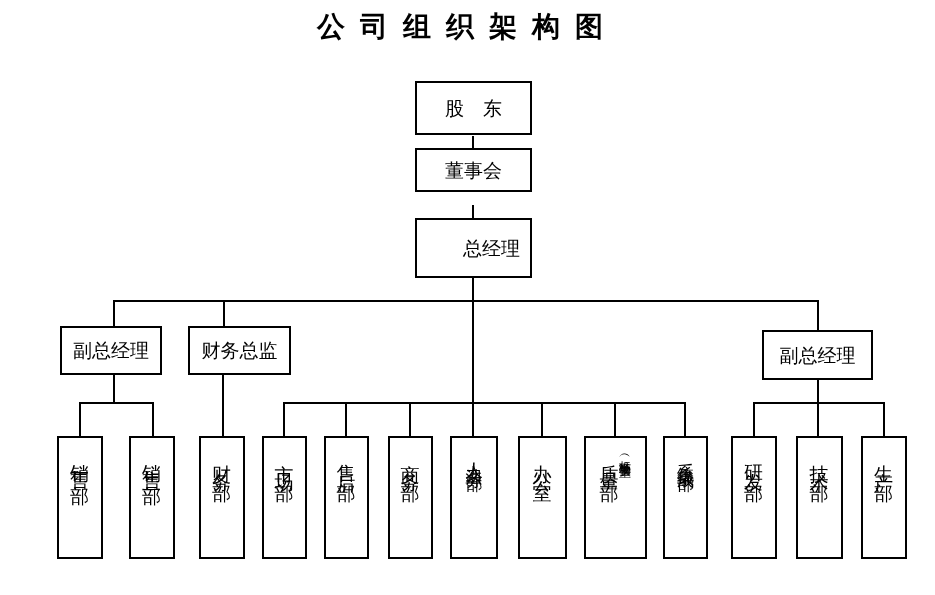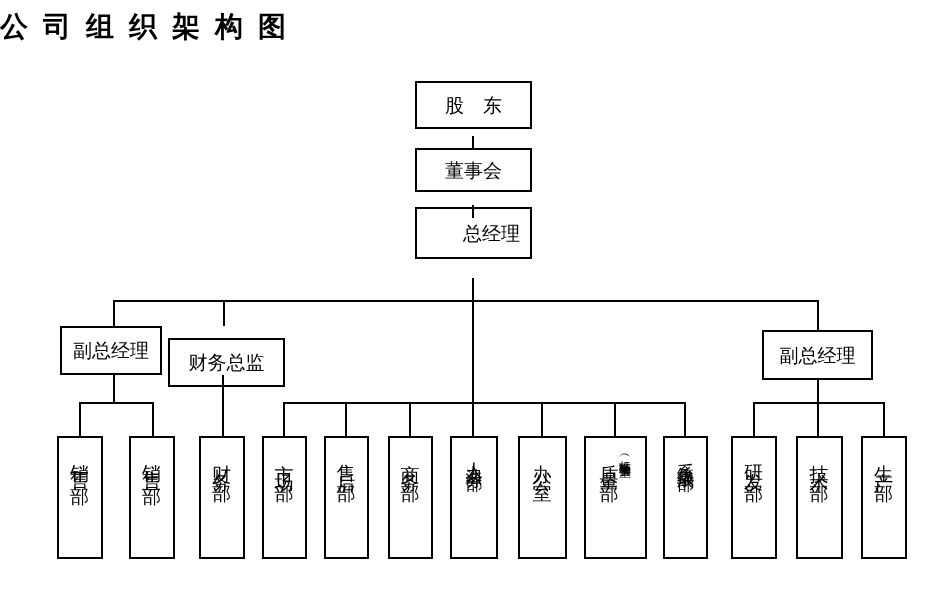--- a/index.html
+++ b/index.html
@@ -7,21 +7,21 @@
     position: relative;
     width: 935px; height: 595px;
     background: #ffffff;
     font-family: "Liberation Sans", sans-serif;
     color: #000;
     overflow: hidden;
   }
   .title {
     position: absolute;
     top: 8px; left: 0; width: 935px;
-    text-align: left;
+    text-align: center;
     font-size: 28px;
     font-weight: bold;
     letter-spacing: 15px;
     white-space: nowrap;
   }
   .box {
     position: absolute;
     border: 2px solid #000;
     background: #fff;
     box-sizing: border-box;
@@ -48,34 +48,34 @@
   .note { font-size: 12px; letter-spacing: 1px; margin-top: 1px; }
   .hline, .vline { position: absolute; background: #000; }
 </style>
 </head>
 <body>
 
 <div id="stage">
 
   <div class="title">公司组织架构图</div>
 
-  <div class="box" style="left:415px; top:81px; width:117px; height:48px;">
+  <div class="box" style="left:415px; top:81px; width:117px; height:54px;">
     <span>股　东</span>
   </div>
   <div class="box" style="left:415px; top:148px; width:117px; height:44px;">
     <span>董事会</span>
   </div>
-  <div class="box" style="left:415px; top:207px; width:117px; height:52px;padding-left:36px;">
+  <div class="box" style="left:415px; top:218px; width:117px; height:60px;padding-left:36px;">
     <span>总经理</span>
   </div>
 
   <div class="box" style="left:60px; top:326px; width:102px; height:49px;">
     <span>副总经理</span>
   </div>
-  <div class="box" style="left:168px; top:326px; width:117px; height:49px;margin-top:12px;">
+  <div class="box" style="left:188px; top:326px; width:103px; height:49px;">
     <span>财务总监</span>
   </div>
   <div class="box" style="left:762px; top:330px; width:111px; height:50px;">
     <span>副总经理</span>
   </div>
 
   <div class="box dept" style="left:57px;  top:436px; width:46px; height:123px;">
     <span class="vtext len4">销售一部</span>
   </div>
   <div class="box dept" style="left:129px; top:436px; width:46px; height:123px;">

